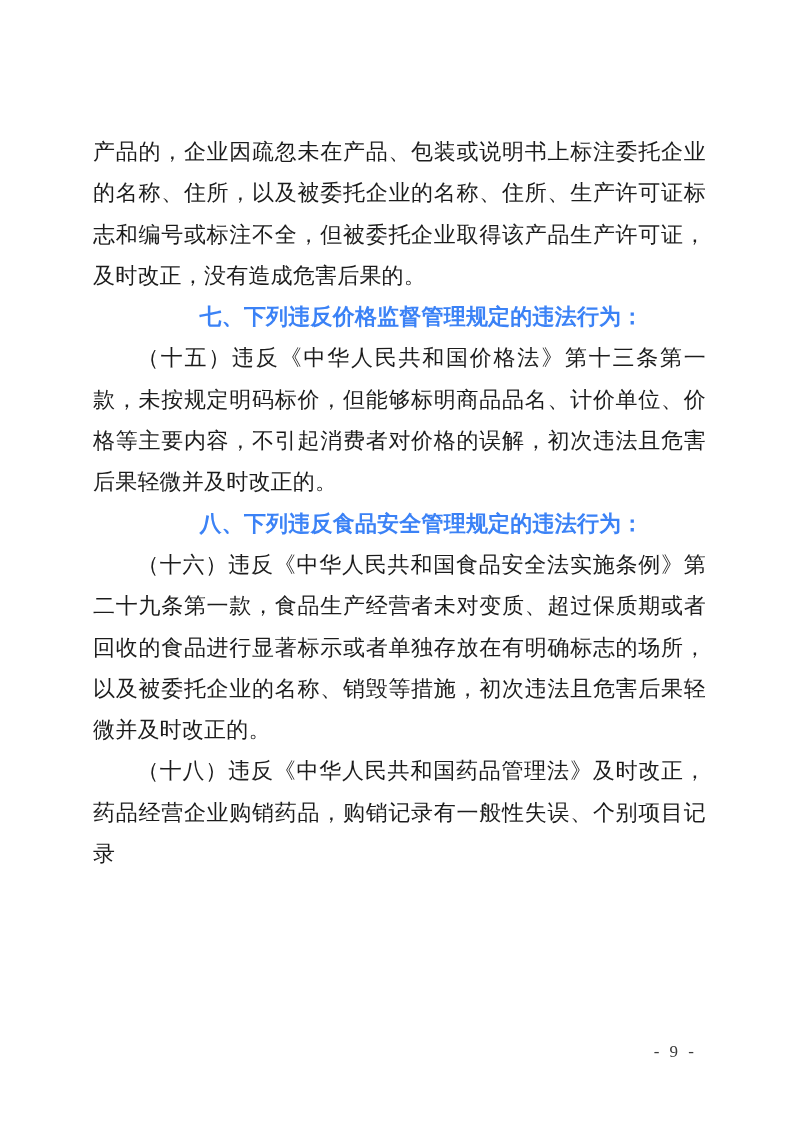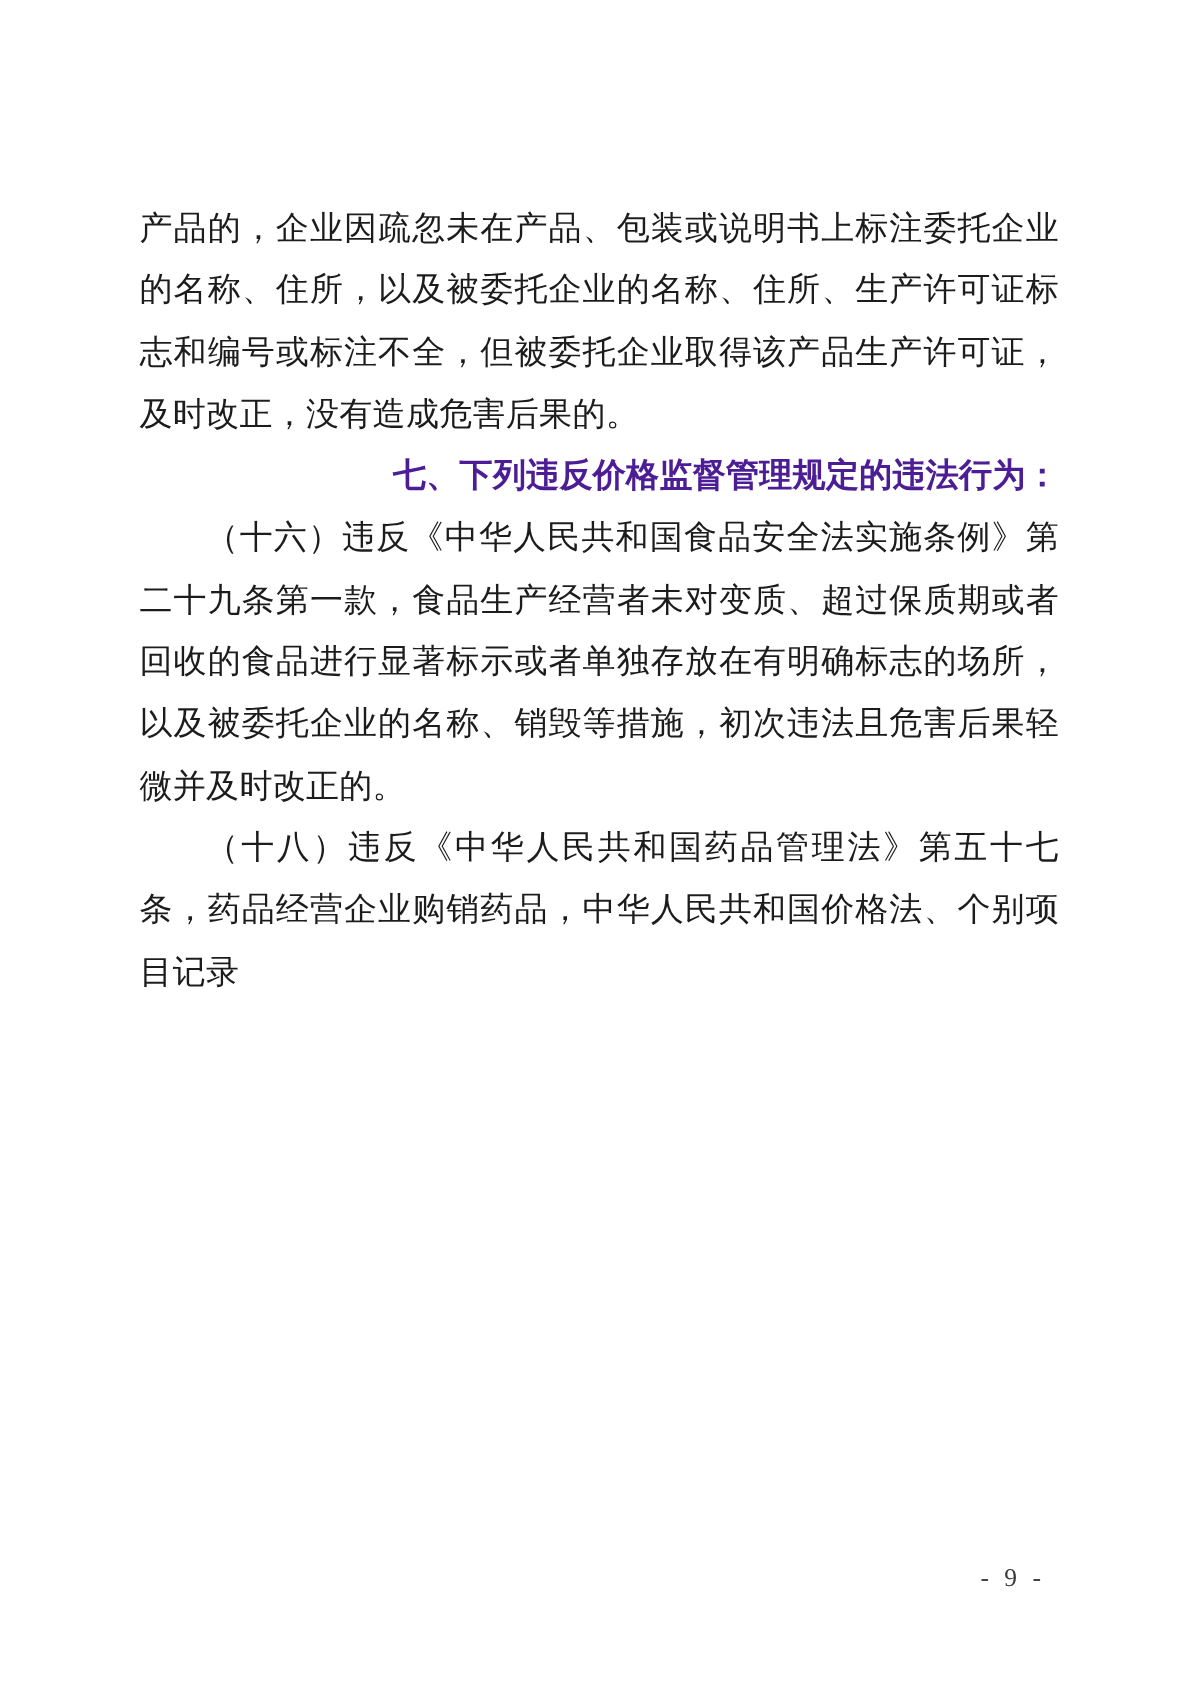--- a/index.html
+++ b/index.html
@@ -30,39 +30,41 @@
     text-align: justify;
     text-justify: inter-character;
     letter-spacing: 0.2px;
   }
   .content p.indent {
     text-indent: 2em;
   }
   .content p.heading {
     font-family: "Liberation Sans", sans-serif;
     font-weight: bold;
-    color: #4c1d95;
-    text-align: right;
+    color: #3b82f6;
+    text-align: center;
     text-indent: 2em;
   }
   .footer {
     position: absolute;
     top: 1041px;
     right: 96px;
     font-size: 17px;
     line-height: 22px;
     color: #3a3a3a;
     font-family: "Liberation Serif", serif;
     letter-spacing: 3px;
   }
 </style>
 </head>
 <body>
 
 <div class="page">
   <div class="content" id="document-body">
       <p class="body">产品的，企业因疏忽未在产品、包装或说明书上标注委托企业的名称、住所，以及被委托企业的名称、住所、生产许可证标志和编号或标注不全，但被委托企业取得该产品生产许可证，及时改正，没有造成危害后果的。</p>
       <p class="heading indent">七、下列违反价格监督管理规定的违法行为：</p>
+      <p class="body indent">（十五）违反《中华人民共和国价格法》第十三条第一款，未按规定明码标价，但能够标明商品品名、计价单位、价格等主要内容，不引起消费者对价格的误解，初次违法且危害后果轻微并及时改正的。</p>
+      <p class="heading indent">八、下列违反食品安全管理规定的违法行为：</p>
       <p class="body indent">（十六）违反《中华人民共和国食品安全法实施条例》第二十九条第一款，食品生产经营者未对变质、超过保质期或者回收的食品进行显著标示或者单独存放在有明确标志的场所，以及被委托企业的名称、销毁等措施，初次违法且危害后果轻微并及时改正的。</p>
-      <p class="body indent">（十八）违反《中华人民共和国药品管理法》第五十七条，药品经营企业购销药品，中华人民共和国价格法、个别项目记录</p>
+      <p class="body indent">（十八）违反《中华人民共和国药品管理法》及时改正，药品经营企业购销药品，购销记录有一般性失误、个别项目记录</p>
     </div>
   <div class="footer">- 9 -</div>
 </div>
 
 </body></html>

